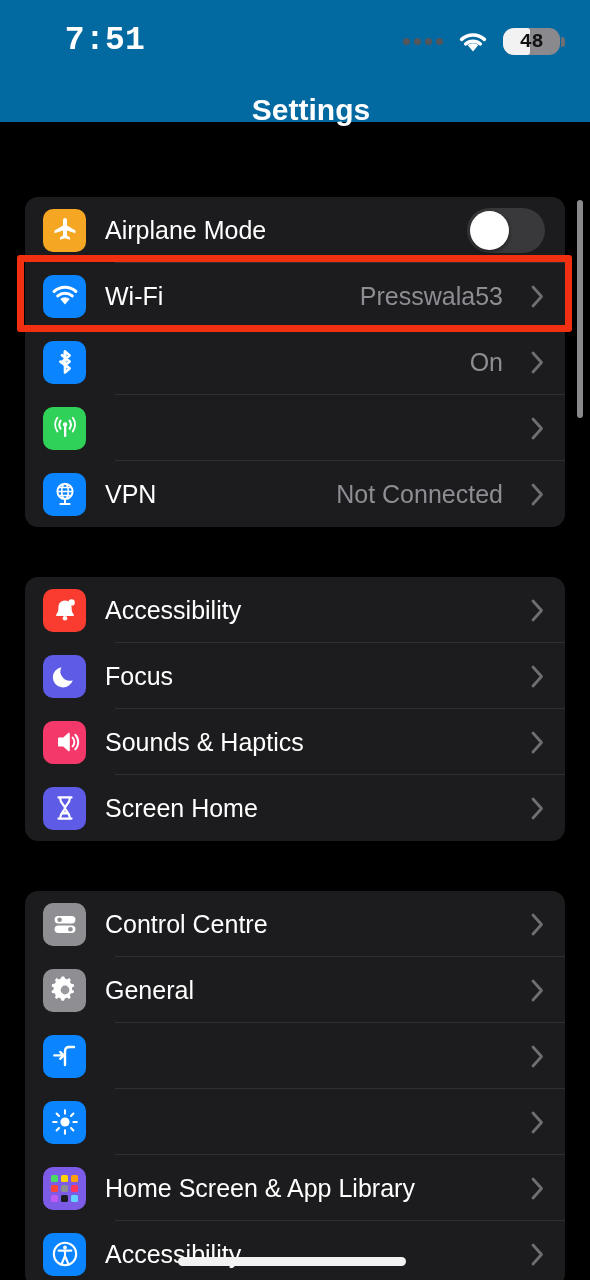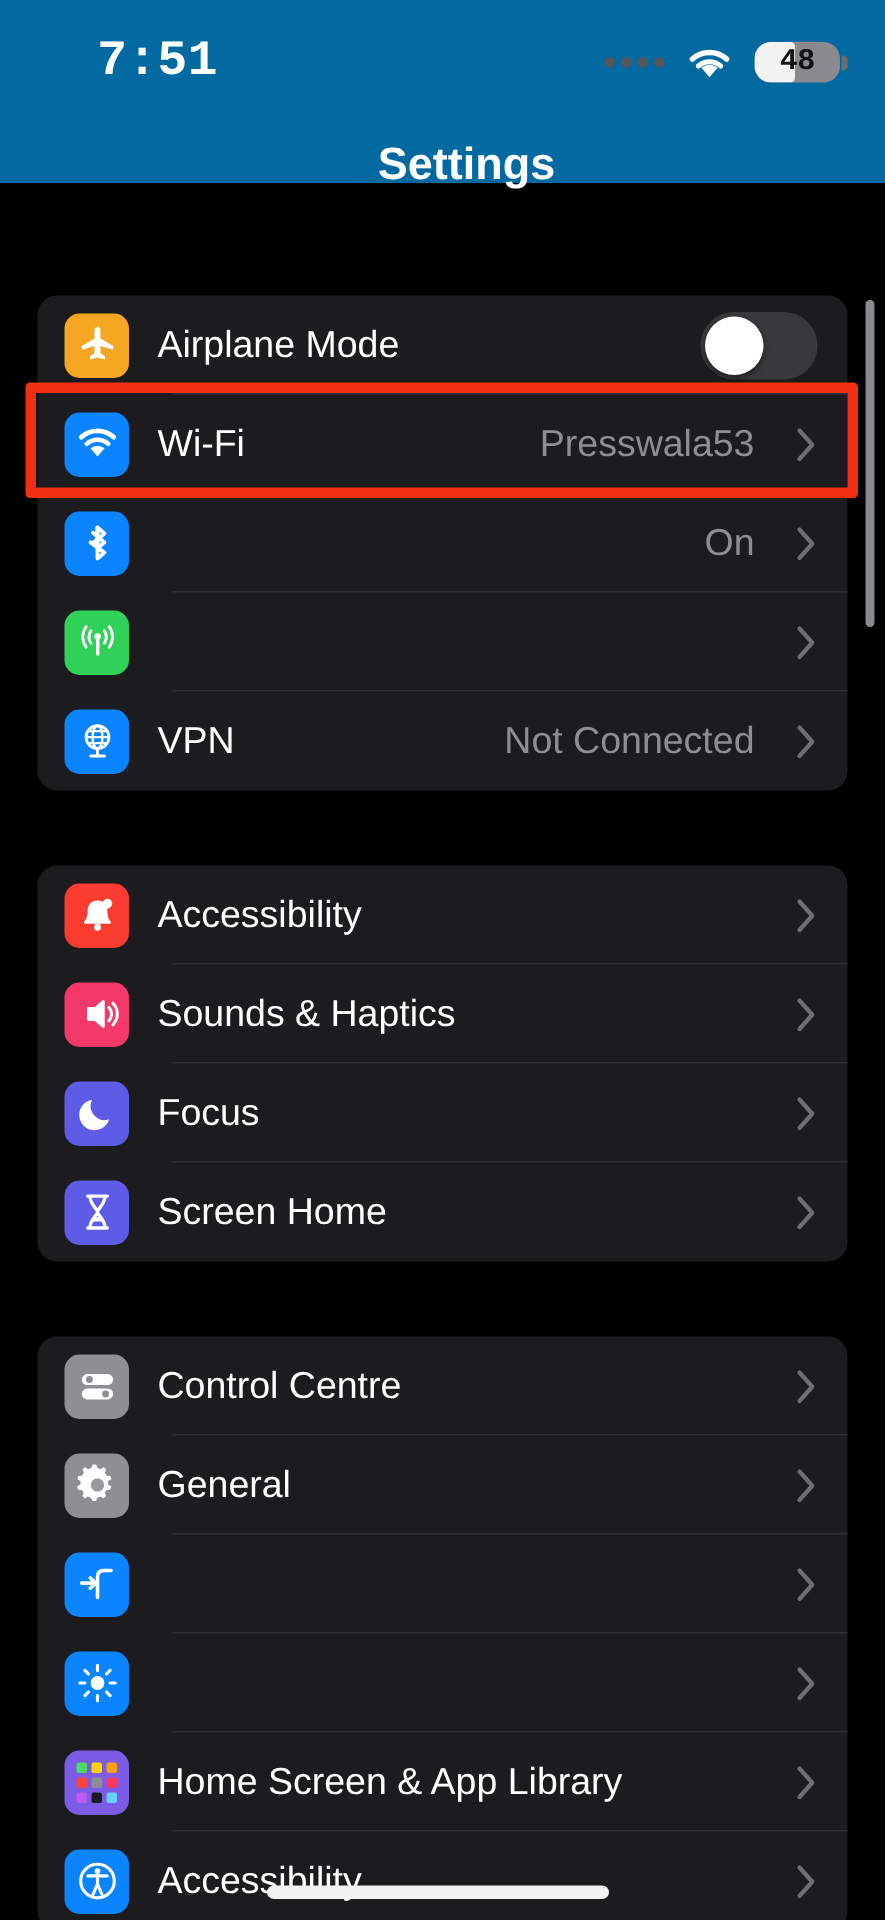--- a/index.html
+++ b/index.html
@@ -294,44 +294,44 @@
           <div class="row-right">
             <span>
               <svg class="chev" width="15" height="25" viewBox="0 0 15 25">
                 <path d="M3 3 L11.5 12.5 L3 22" stroke="#6e6e73" stroke-width="2.8" fill="none" stroke-linecap="round" stroke-linejoin="round"></path>
               </svg>
             </span>
           </div>
           <div class="sep"></div>
         </div>
         <div class="row">
+          <div class="icon-box" style="background: rgb(94, 92, 230);">
+            <svg width="30" height="30" viewBox="0 0 30 30">
+              <path d="M22.8 19.2 A9.4 9.4 0 0 1 11.4 6.2 A10.2 10.2 0 1 0 22.8 19.2 Z" fill="#fff"></path>
+            </svg>
+          </div>
+          <div class="row-label">Focus</div>
+          <div class="row-right">
+            <span>
+              <svg class="chev" width="15" height="25" viewBox="0 0 15 25">
+                <path d="M3 3 L11.5 12.5 L3 22" stroke="#6e6e73" stroke-width="2.8" fill="none" stroke-linecap="round" stroke-linejoin="round"></path>
+              </svg>
+            </span>
+          </div>
+          <div class="sep"></div>
+        </div>
+        <div class="row">
           <div class="icon-box" style="background: rgb(244, 56, 106);">
             <svg width="30" height="30" viewBox="0 0 30 30">
               <path d="M13.2 10.4 L9.2 10.4 c-0.7 0-1.2 0.5-1.2 1.2 v6.8 c0 0.7 0.5 1.2 1.2 1.2 h4 l5 4.4 c0.7 0.6 1.6 0.2 1.6-0.7 V6.7 c0-0.9-0.9-1.3-1.6-0.7 Z" fill="#fff"></path>
               <path d="M22.6 10.6 a6.4 6.4 0 0 1 0 8.8" stroke="#fff" stroke-width="2" fill="none" stroke-linecap="round"></path>
               <path d="M25.3 7.8 a10.4 10.4 0 0 1 0 14.4" stroke="#fff" stroke-width="2" fill="none" stroke-linecap="round"></path>
             </svg>
           </div>
           <div class="row-label">Sounds &amp; Haptics</div>
-          <div class="row-right">
-            <span>
-              <svg class="chev" width="15" height="25" viewBox="0 0 15 25">
-                <path d="M3 3 L11.5 12.5 L3 22" stroke="#6e6e73" stroke-width="2.8" fill="none" stroke-linecap="round" stroke-linejoin="round"></path>
-              </svg>
-            </span>
-          </div>
-          <div class="sep"></div>
-        </div>
-        <div class="row">
-          <div class="icon-box" style="background: rgb(94, 92, 230);">
-            <svg width="30" height="30" viewBox="0 0 30 30">
-              <path d="M22.8 19.2 A9.4 9.4 0 0 1 11.4 6.2 A10.2 10.2 0 1 0 22.8 19.2 Z" fill="#fff"></path>
-            </svg>
-          </div>
-          <div class="row-label">Focus</div>
           <div class="row-right">
             <span>
               <svg class="chev" width="15" height="25" viewBox="0 0 15 25">
                 <path d="M3 3 L11.5 12.5 L3 22" stroke="#6e6e73" stroke-width="2.8" fill="none" stroke-linecap="round" stroke-linejoin="round"></path>
               </svg>
             </span>
           </div>
           <div class="sep"></div>
         </div>
         <div class="row">

